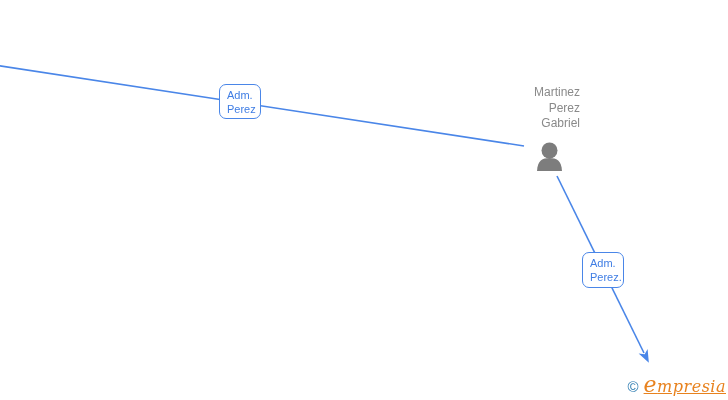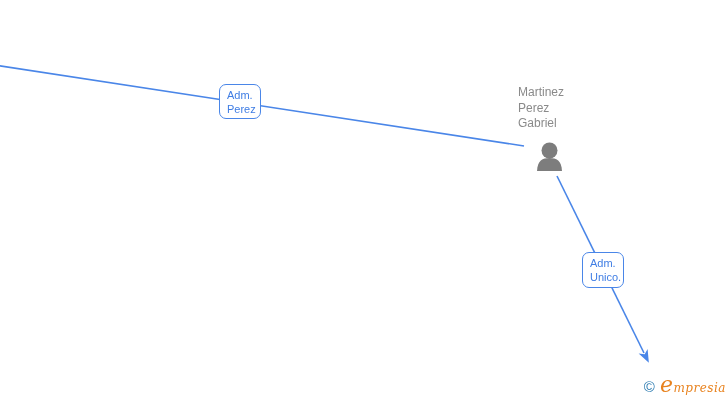--- a/index.html
+++ b/index.html
@@ -32,21 +32,21 @@
     stroke: none;
   }
   .person-shape {
     fill: var(--icon-gray, #7d7d7d);
   }
   .person-name {
     position: absolute;
     left: 518px;
     top: 85px;
     width: 62px;
-    text-align: left;
+    text-align: right;
     color: var(--name-gray, #8a8a8a);
     font-size: 12px;
     line-height: 15.5px;
     cursor: pointer;
   }
   .node-box {
     position: absolute;
     box-sizing: border-box;
     background: #ffffff;
     border: 1.5px solid var(--edge-blue, #4a86e8);
@@ -80,23 +80,24 @@
   .logo .copyright {
     color: var(--brand-blue, #2a7ab0);
     font-size: 15px;
     line-height: 15px;
   }
   .logo .brand {
     display: inline-block;
     font-family: "DejaVu Serif", serif;
     font-style: italic;
     color: var(--brand-orange, #e8821e);
-    font-size: 12px;
+    font-size: 16px;
     line-height: 24px;
     letter-spacing: 0.5px;
+    text-decoration: underline;
   }
   .logo .brand::first-letter {
     font-size: 22px;
   }
 </style>
 </head>
 <body>
 
 <div class="canvas">
 
@@ -119,21 +120,21 @@
 
   <div class="person-name">Martinez Perez Gabriel</div>
 
   <div class="node-box adm-unico">
     <div>Adm.</div>
     <div>Perez</div>
   </div>
 
   <div class="node-box adm-solid">
     <div>Adm.</div>
-    <div>Unico.</div>
+    <div>Perez.</div>
   </div>
 
   <div class="logo">
     <span class="copyright">©</span>
     <span class="brand">empresia</span>
   </div>
 
 </div>
 
 </body></html>

